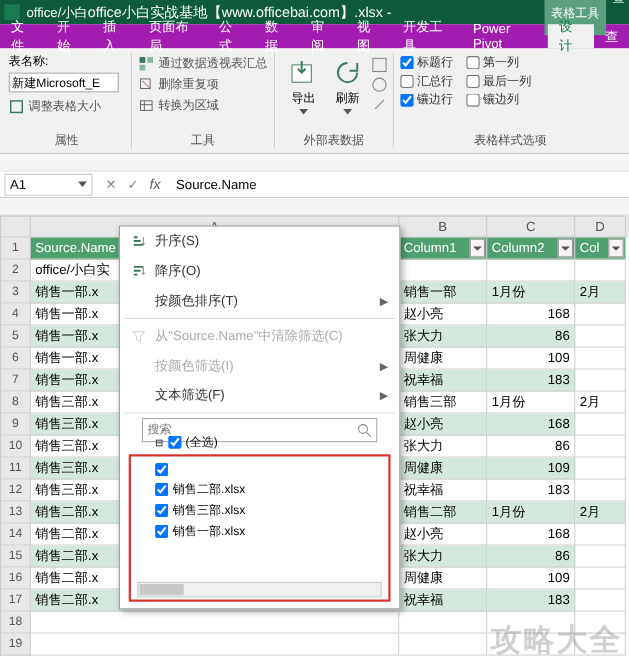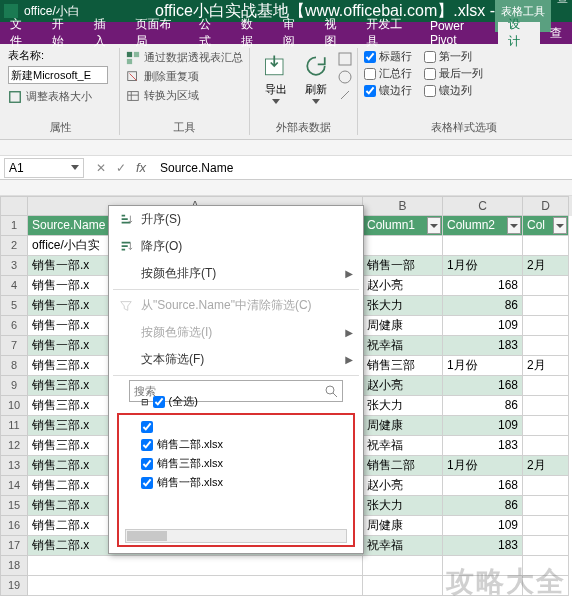--- a/index.html
+++ b/index.html
@@ -1,22 +1,22 @@
 <!DOCTYPE html>
 <html><head>
 <meta charset="utf-8">
 <style>
 *{box-sizing:border-box;margin:0;padding:0;font-family:"Microsoft YaHei",sans-serif}
 body{width:572px;height:605px;background:#fff;overflow:hidden;font-size:12px;position:relative}
 .title-bar{height:22px;background:#0d5a3c;color:#fff;display:flex;align-items:center;padding:0 4px;font-size:12px}
 .title-bar .icon{width:14px;height:14px;background:#1a7a52;margin-right:6px}
-.title-text{flex:1;text-align:right;font-size:16px}
+.title-text{flex:1;text-align:left;font-size:13px}
 .title-right{display:flex;gap:6px;font-size:11px}
 .title-tab{background:#5aa080;padding:13px 6px}
-.menu-bar{height:22px;background:#701a75;color:#fff;display:flex;align-items:center;font-size:12px}
+.menu-bar{height:22px;background:#a21caf;color:#fff;display:flex;align-items:center;font-size:12px}
 .menu-item{padding:0 10px;height:22px;display:flex;align-items:center;cursor:pointer}
 .menu-item.active{background:#f0f0f0;color:#0d7a4a}
 .ribbon{height:96px;background:#f0f0f0;border-bottom:1px solid #ccc;display:flex;padding:4px 2px}
 .rib-group{border-right:1px solid #d0d0d0;padding:0 6px;display:flex;flex-direction:column;font-size:11px}
 .rib-label{text-align:center;color:#555;margin-top:auto;padding-top:2px}
 .name-box{display:flex;flex-direction:column;gap:3px}
 .name-input{width:100px;height:18px;border:1px solid #aaa;font-size:11px;padding:0 2px}
 .rib-btn{display:flex;align-items:flex-end;gap:4px;padding:2px 0;color:#555;font-size:11px;cursor:pointer}
 .rib-btn svg{width:14px;height:14px}
 .big-btn{display:flex;flex-direction:column;align-items:center;gap:2px;padding:4px 6px;cursor:pointer}

